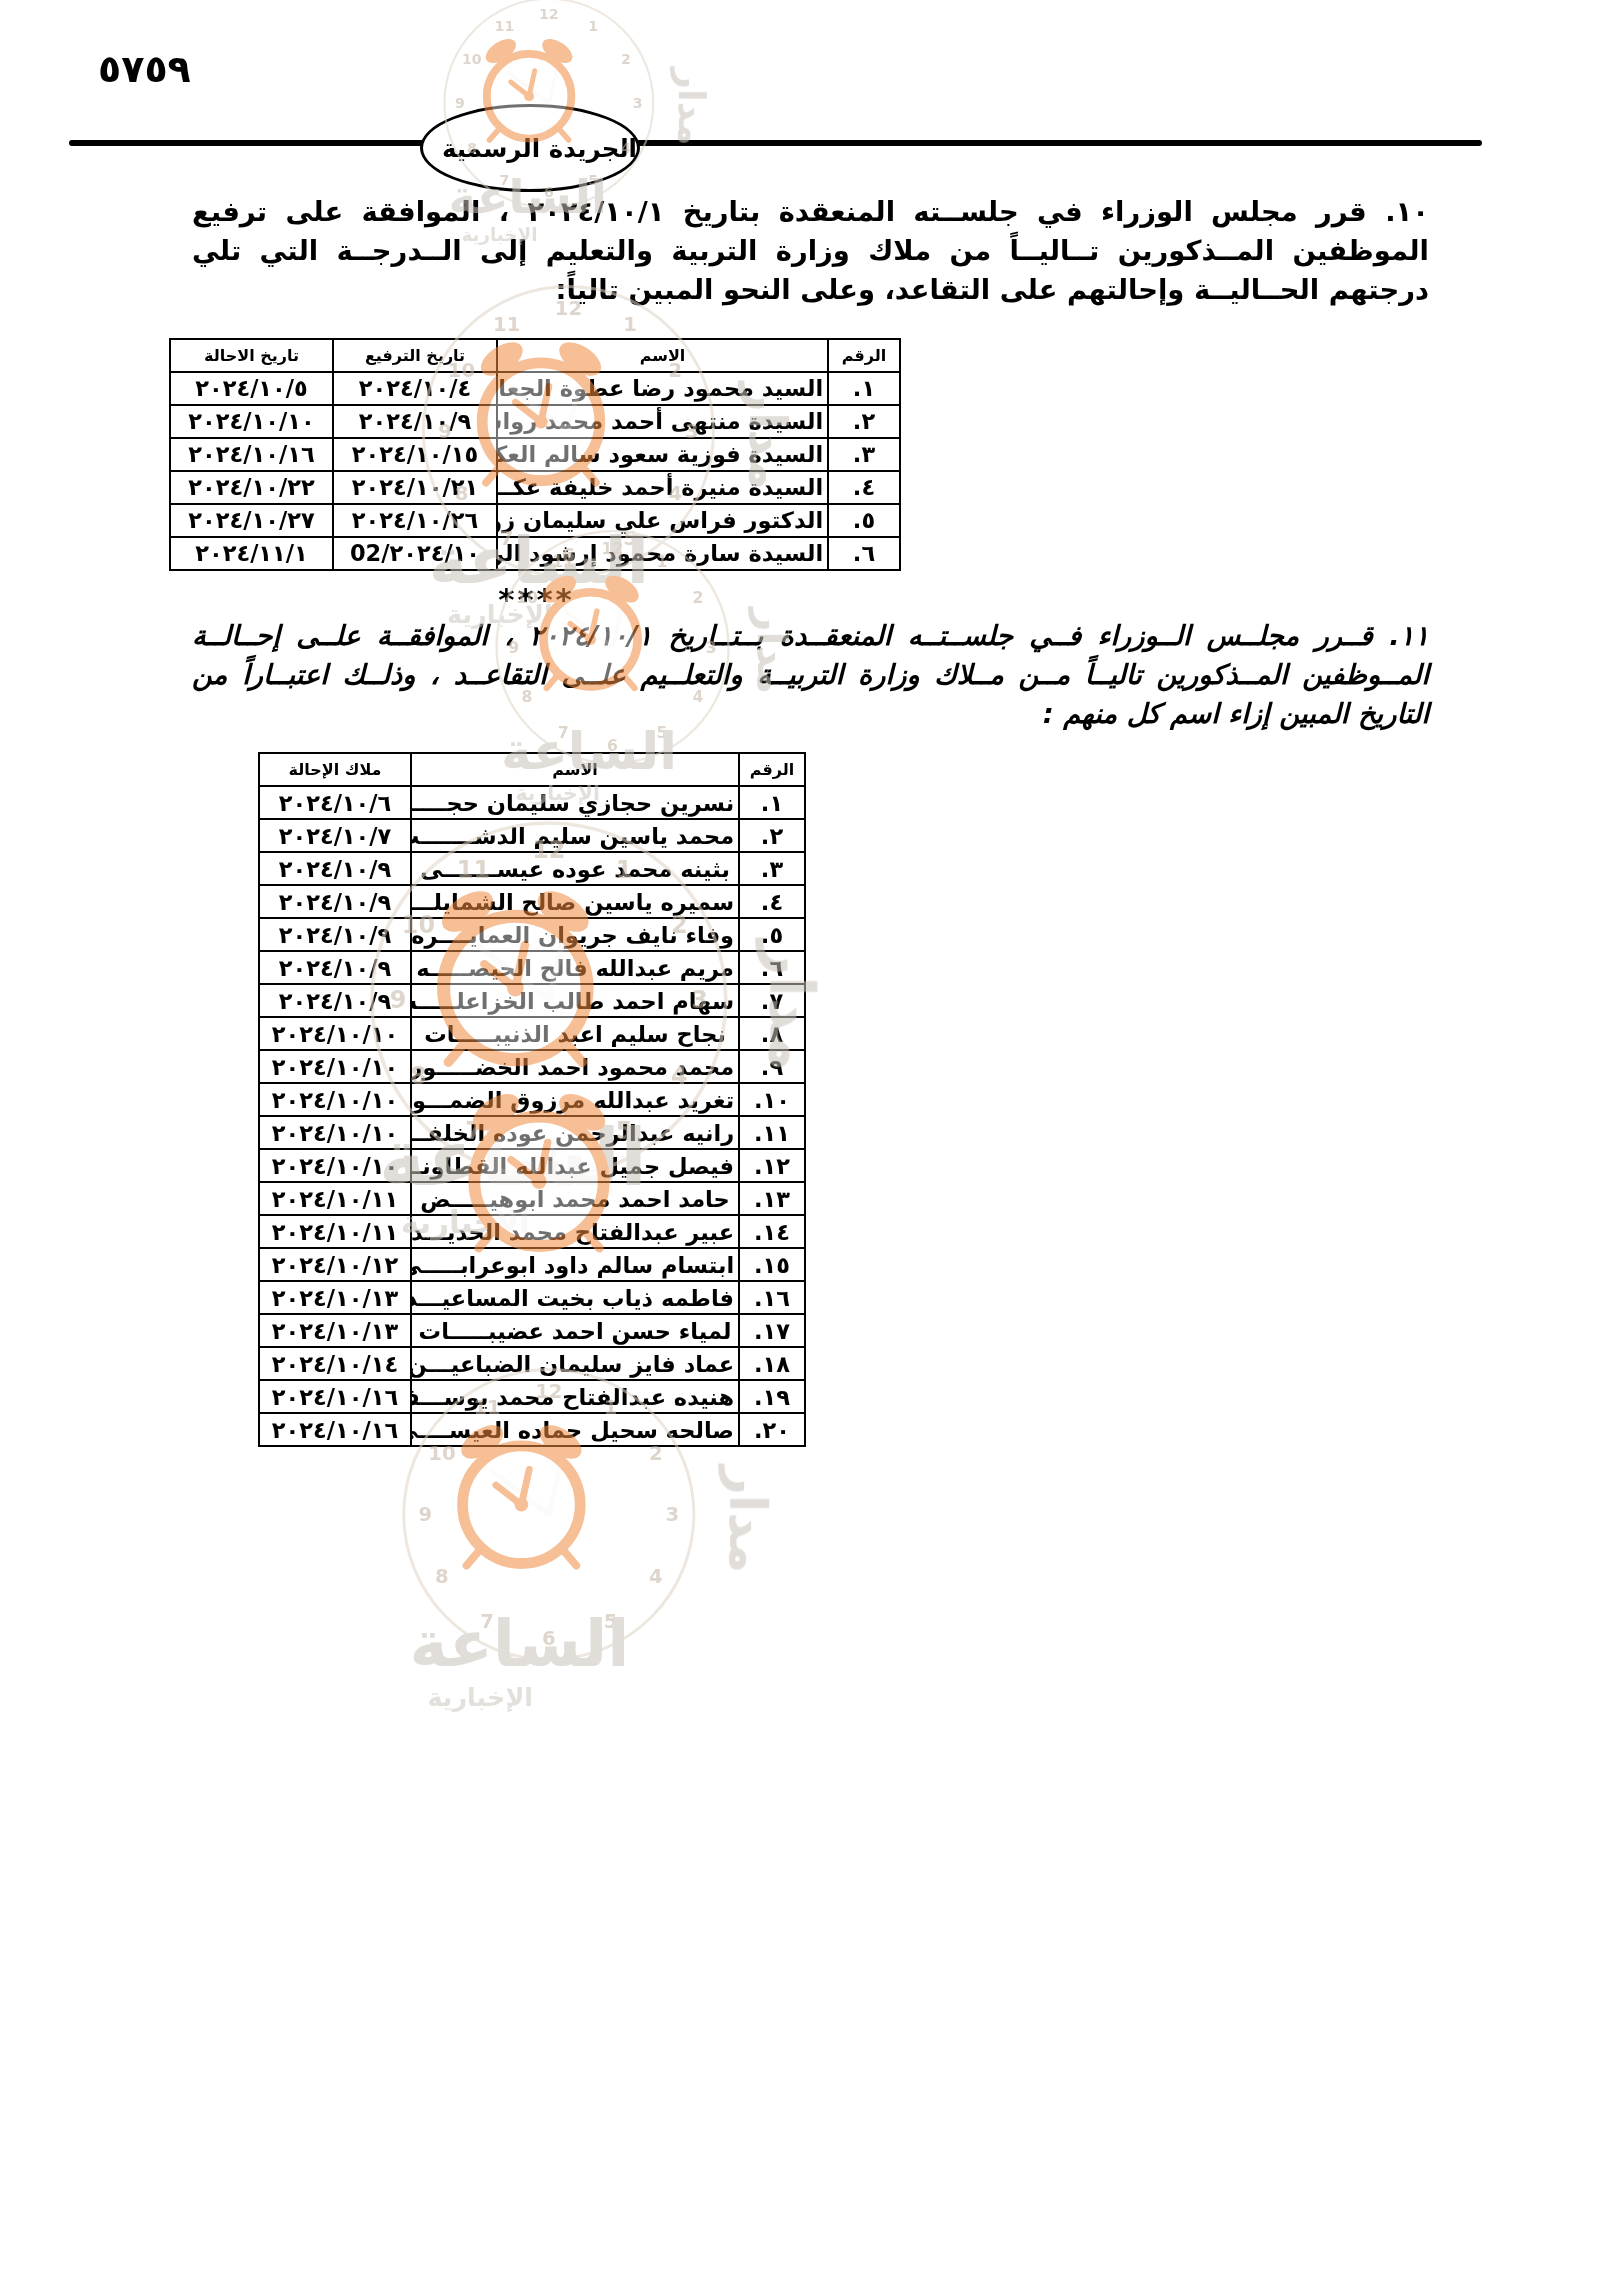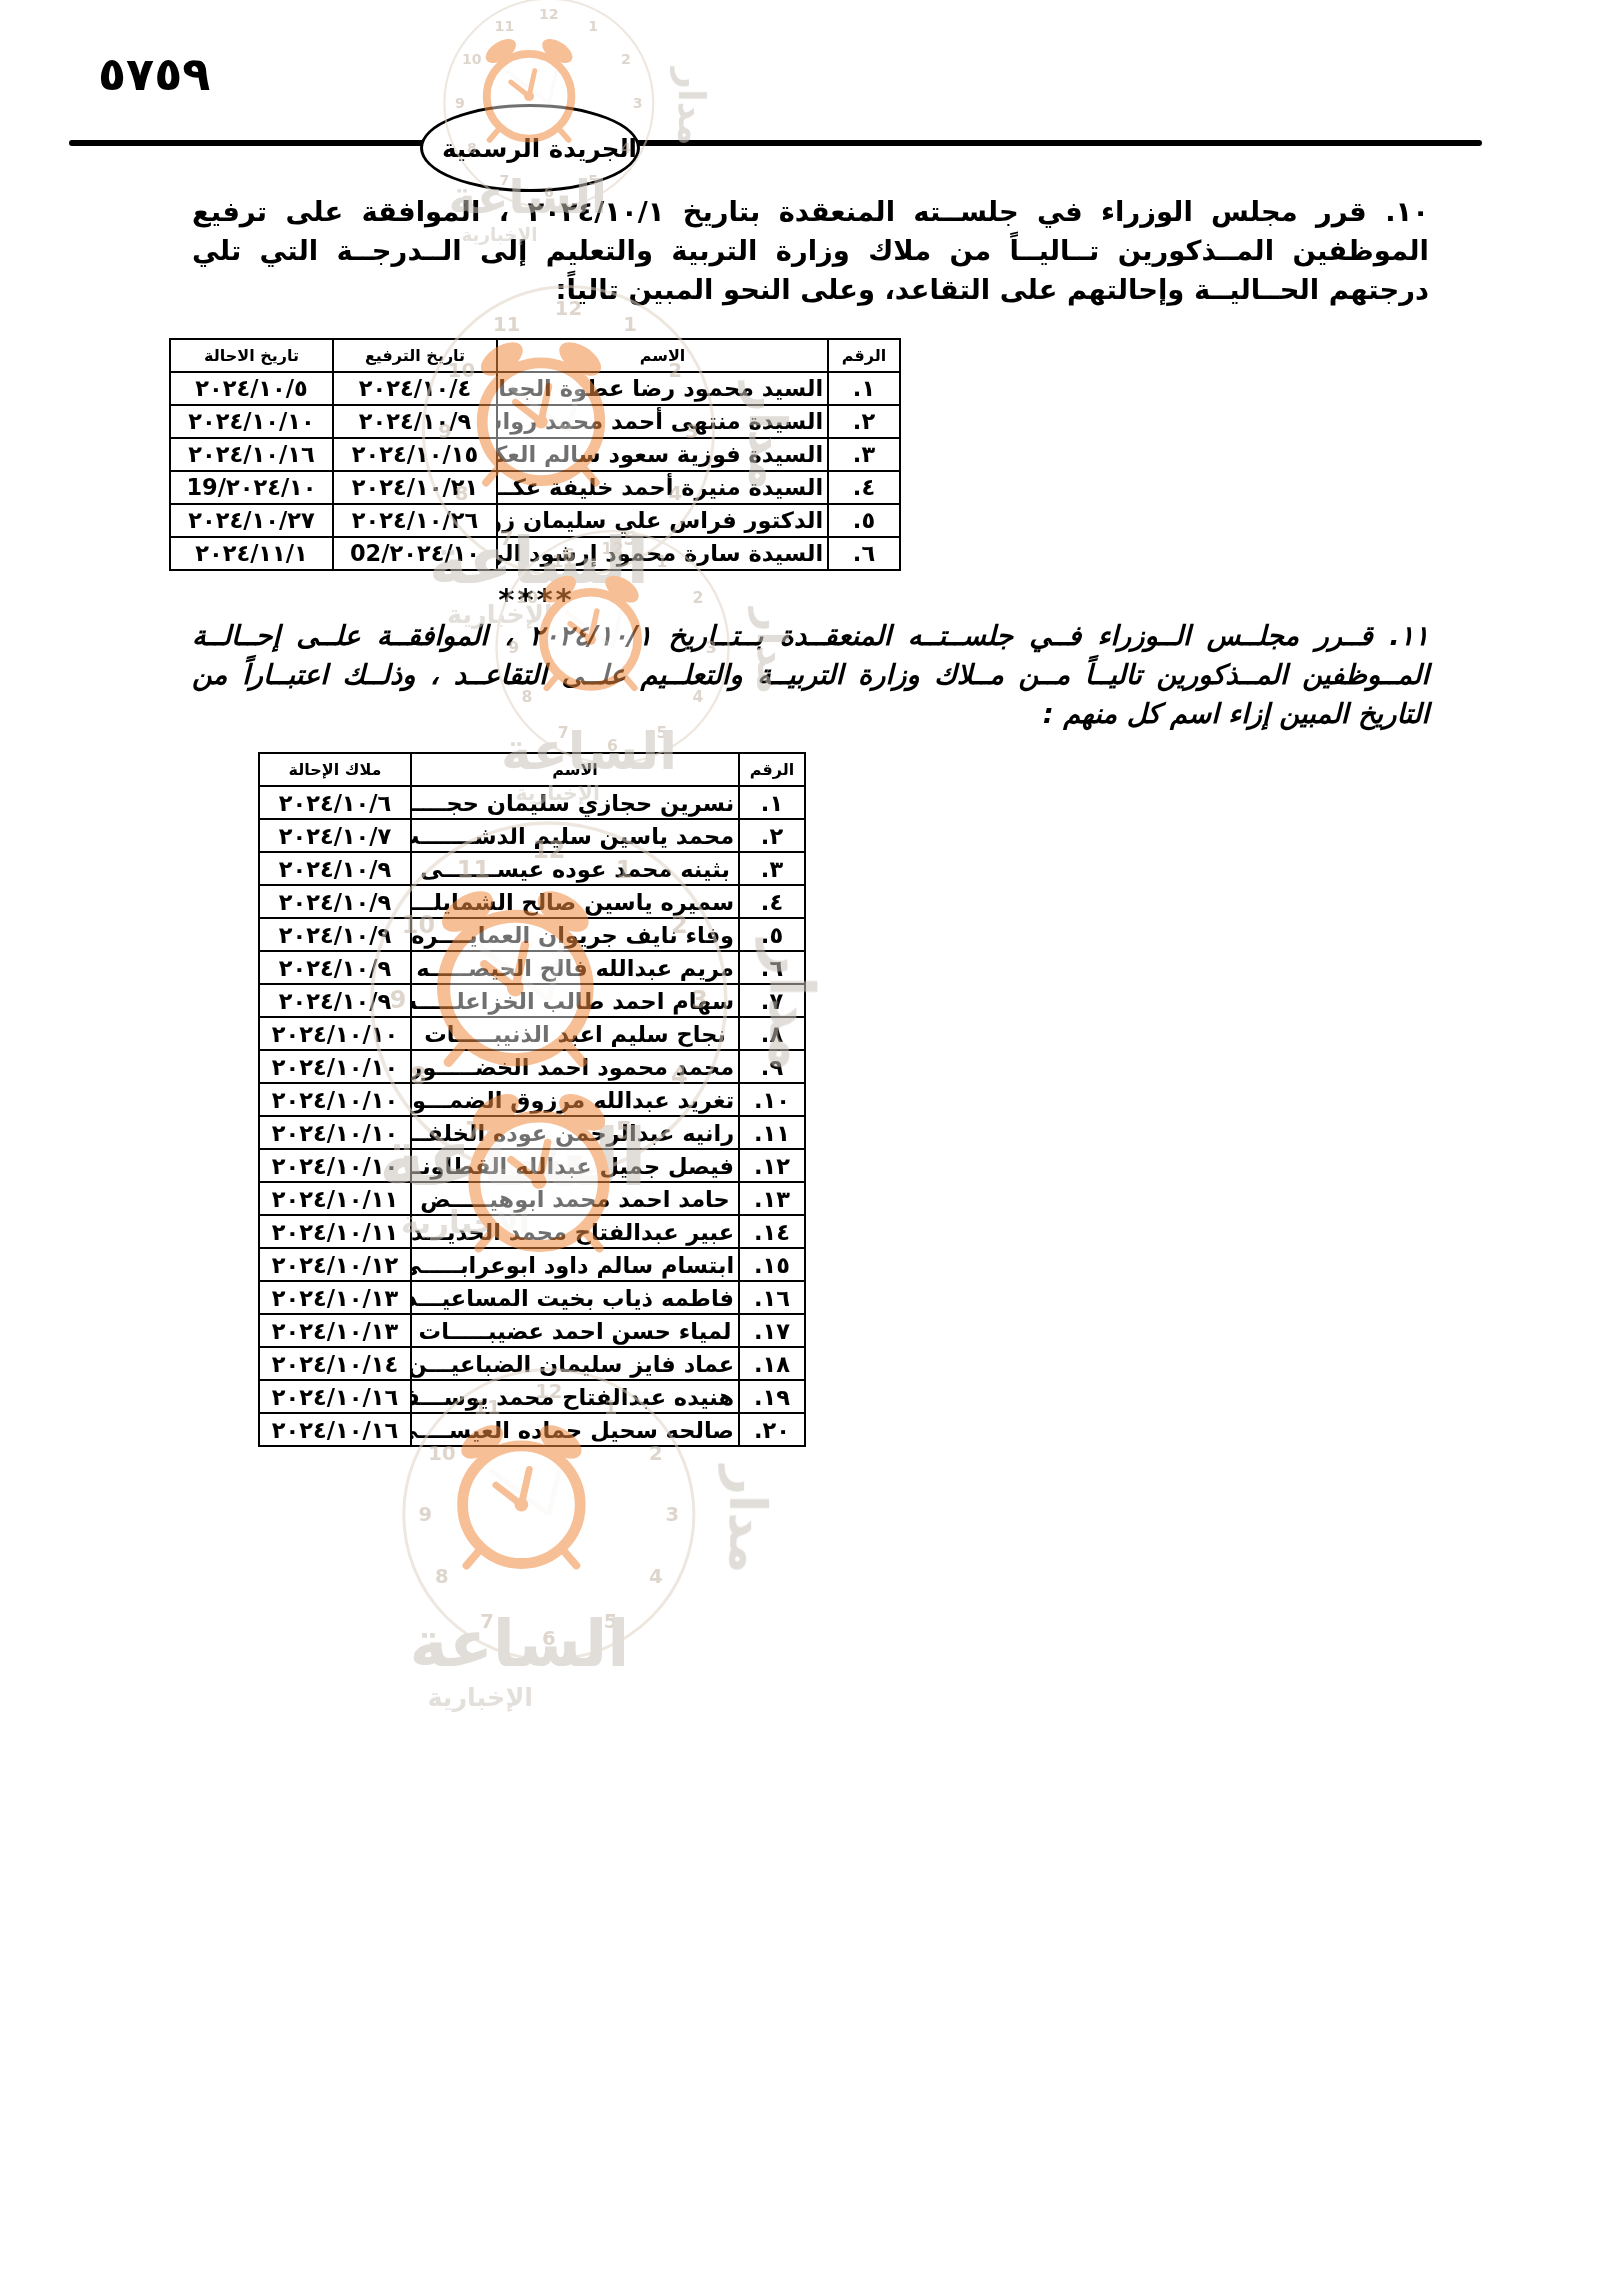--- a/index.html
+++ b/index.html
@@ -13,21 +13,21 @@
   .wm-nums text{font-size:20px;font-weight:700;fill:#c3b4a4;text-anchor:middle;
     font-family:"DejaVu Sans",sans-serif;}
   .wm-word-main{font-size:66px;font-weight:700;fill:#c9c2ba;text-anchor:middle;
     font-family:"DejaVu Sans",sans-serif;}
   .wm-word-sub{font-size:26px;font-weight:700;fill:#cdc6be;text-anchor:middle;
     font-family:"DejaVu Sans",sans-serif;}
   .wm-word-top{font-size:52px;font-weight:700;fill:#c9c2ba;
     font-family:"DejaVu Sans",sans-serif;}
   
   .page-number{position:absolute;top:47px;left:98px;z-index:2;
-    font-size:46px;font-weight:700;letter-spacing:2px;direction:rtl;}
+    font-size:38px;font-weight:700;letter-spacing:2px;direction:rtl;}
   .rule{position:absolute;top:140px;left:69px;width:1413px;height:5.9px;
     background:#000;border-radius:2.9px;z-index:1;}
   .title-ellipse{position:absolute;top:104px;left:420px;width:214px;height:82px;
     background:#fff;border:3.4px solid #000;border-radius:50%;z-index:2;
     display:flex;align-items:center;justify-content:flex-start;
     font-size:24.5px;font-weight:700;direction:rtl;}
   
   .content{position:absolute;top:192px;right:192px;width:1237px;z-index:2;
     direction:rtl;text-align:right;}
   .clause{margin:0;font-size:27.4px;font-weight:700;line-height:39px;
@@ -141,21 +141,21 @@
       <tr>
         <td>٣.</td>
         <td>السيدة فوزية سعود سالم العكايلـــة</td>
         <td>٢٠٢٤/١٠/١٥</td>
         <td>٢٠٢٤/١٠/١٦</td>
       </tr>
       <tr>
         <td>٤.</td>
         <td>السيدة منيرة أحمد خليفة عكـــور</td>
         <td>٢٠٢٤/١٠/٢١</td>
-        <td>٢٠٢٤/١٠/19</td>
+        <td>٢٠٢٤/١٠/٢٢</td>
       </tr>
       <tr>
         <td>٥.</td>
         <td>الدكتور فراس علي سليمان زواهرة</td>
         <td>٢٠٢٤/١٠/٢٦</td>
         <td>٢٠٢٤/١٠/٢٧</td>
       </tr>
       <tr>
         <td>٦.</td>
         <td>السيدة سارة محمود إرشود الرواشدة</td>

